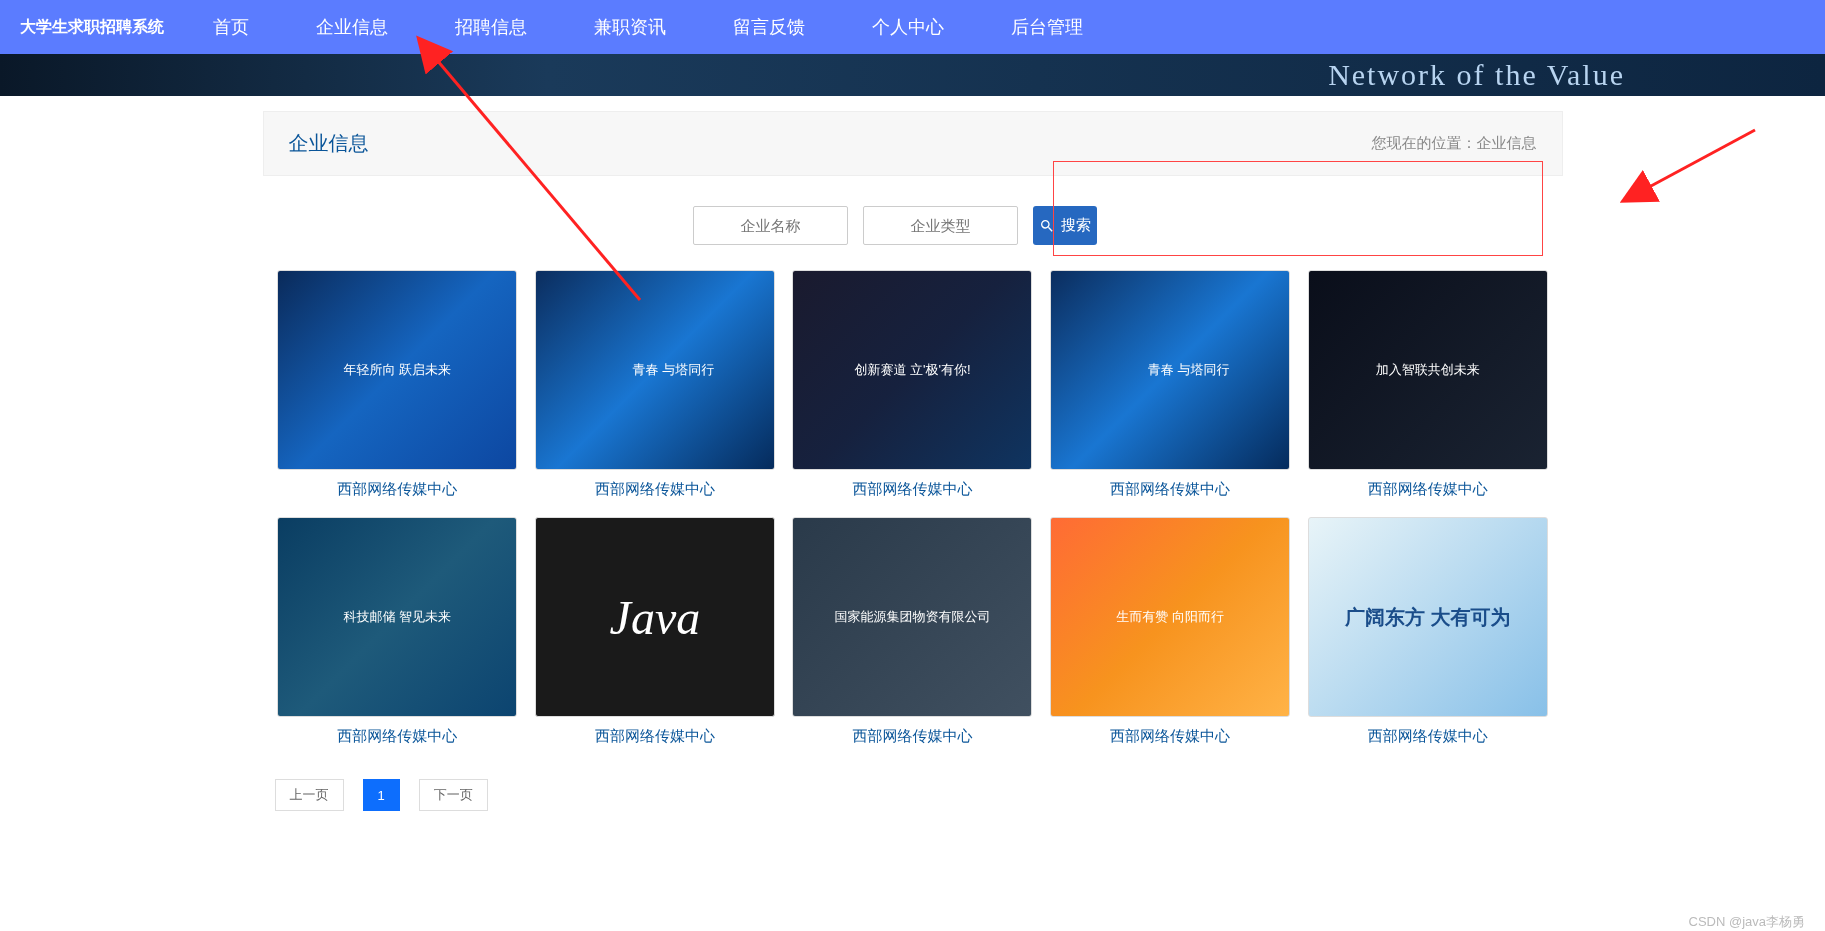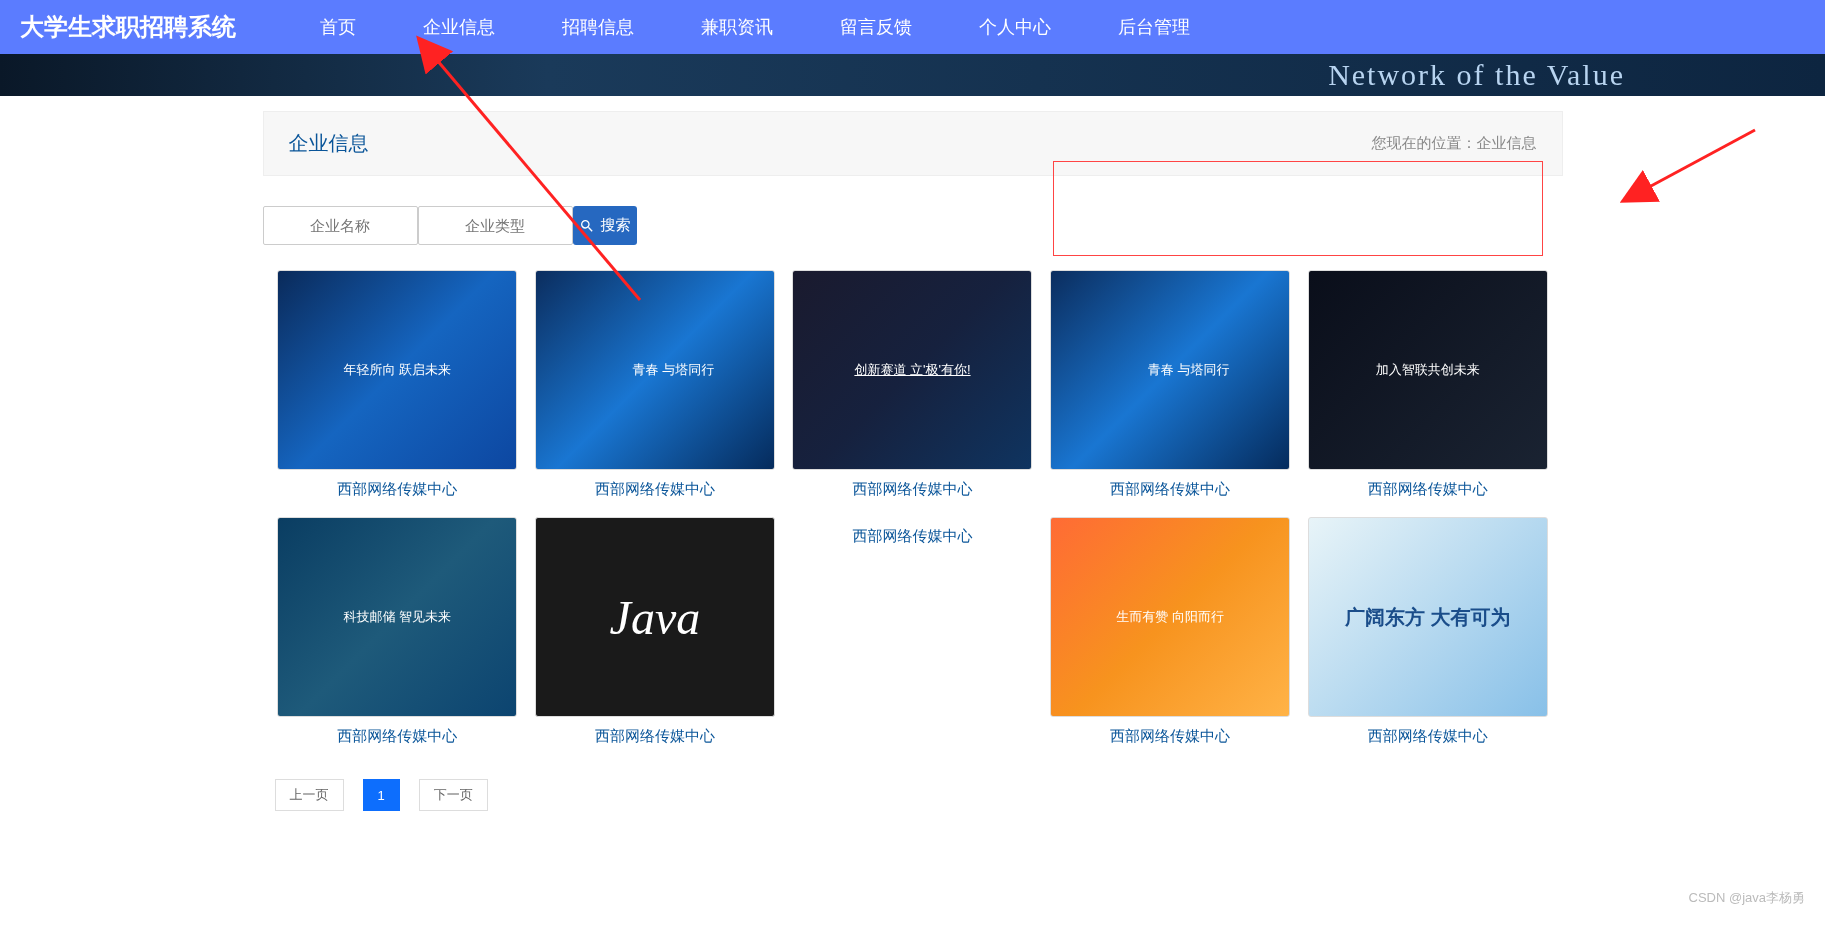--- a/index.html
+++ b/index.html
@@ -7,23 +7,23 @@
     
     .navbar {
       background: #5b7cff;
       height: 54px;
       display: flex;
       align-items: center;
       padding: 0 20px;
     }
     .navbar-brand {
       color: #fff;
-      font-size: 24px;
+      font-size: 16px;
       font-weight: bold;
-      margin-right: 60px;
+      margin-right: 25px;
     }
     .nav-links {
       display: flex;
       gap: 35px;
     }
     .nav-link {
       color: #fff;
       font-size: 18px;
       text-decoration: none;
       cursor: pointer;
@@ -68,21 +68,22 @@
       font-size: 20px;
       font-weight: normal;
     }
     .breadcrumb {
       color: #888;
       font-size: 15px;
     }
     
     .search-area {
       display: flex;
-      justify-content: flex-start;
+      justify-content: center;
+      gap: 15px;
       margin: 30px 0 25px 0;
       padding-right: 35px;
       position: relative;
     }
     .annotation-box {
       position: absolute;
       border: 1px solid #ff4444;
       top: -45px;
       right: 20px;
       width: 490px;
@@ -141,21 +142,21 @@
     .card-title {
       color: #0a5599;
       font-size: 15px;
       margin-top: 10px;
       margin-bottom: 18px;
       cursor: pointer;
     }
     
     .img-blue1 { background: linear-gradient(135deg, #0a2a5a, #1565c0, #0d47a1); }
     .img-blue2 { background: linear-gradient(135deg, #0b2d5e, #1976d2, #052b5c); padding-left: 42px; }
-    .img-dark1 { background: linear-gradient(135deg, #1a1a2e, #16213e, #0f3460); text-decoration: underline; }
+    .img-dark1 { background: linear-gradient(135deg, #1a1a2e, #16213e, #0f3460); }
     .img-black1 { background: linear-gradient(135deg, #0a0e1a, #1a2332); }
     .img-teal1 { background: linear-gradient(135deg, #0a3d62, #1e5a7a, #0c4470); }
     .img-dark2 { background: #1a1a1a; }
     .img-gray1 { background: linear-gradient(135deg, #2a3a4a, #405060); }
     .img-orange1 { background: linear-gradient(135deg, #ff6b35, #f7931e, #ffb347); }
     .img-light1 { background: linear-gradient(135deg, #e8f4f8, #b8daf0, #88c0e8); }
     
     .pagination {
       display: flex;
       gap: 19px;
@@ -170,21 +171,21 @@
       cursor: pointer;
     }
     .page-btn.active {
       background: #0d6efd;
       color: #fff;
       border-color: #0d6efd;
     }
     
     .watermark {
       position: fixed;
-      bottom: 24px;
+      bottom: 0;
       right: 20px;
       color: #bbb;
       font-size: 13px;
     }
     
     .arrow-overlay {
       position: absolute;
       pointer-events: none;
       z-index: 100;
     }
@@ -289,20 +290,23 @@
         </div>
       <a class="card-title">西部网络传媒中心</a>
     </div>
     <div class="card">
       <div class="card-img img-dark2">
           <span style="font-size:48px;font-family:serif;font-style:italic;">Java</span>
         </div>
       <a class="card-title">西部网络传媒中心</a>
     </div>
     <div class="card">
+      <div class="card-img img-gray1">
+          <span>国家能源集团物资有限公司</span>
+        </div>
       <a class="card-title">西部网络传媒中心</a>
     </div>
     <div class="card">
       <div class="card-img img-orange1">
           <span>生而有赞 向阳而行</span>
         </div>
       <a class="card-title">西部网络传媒中心</a>
     </div>
     <div class="card">
       <div class="card-img img-light1">

